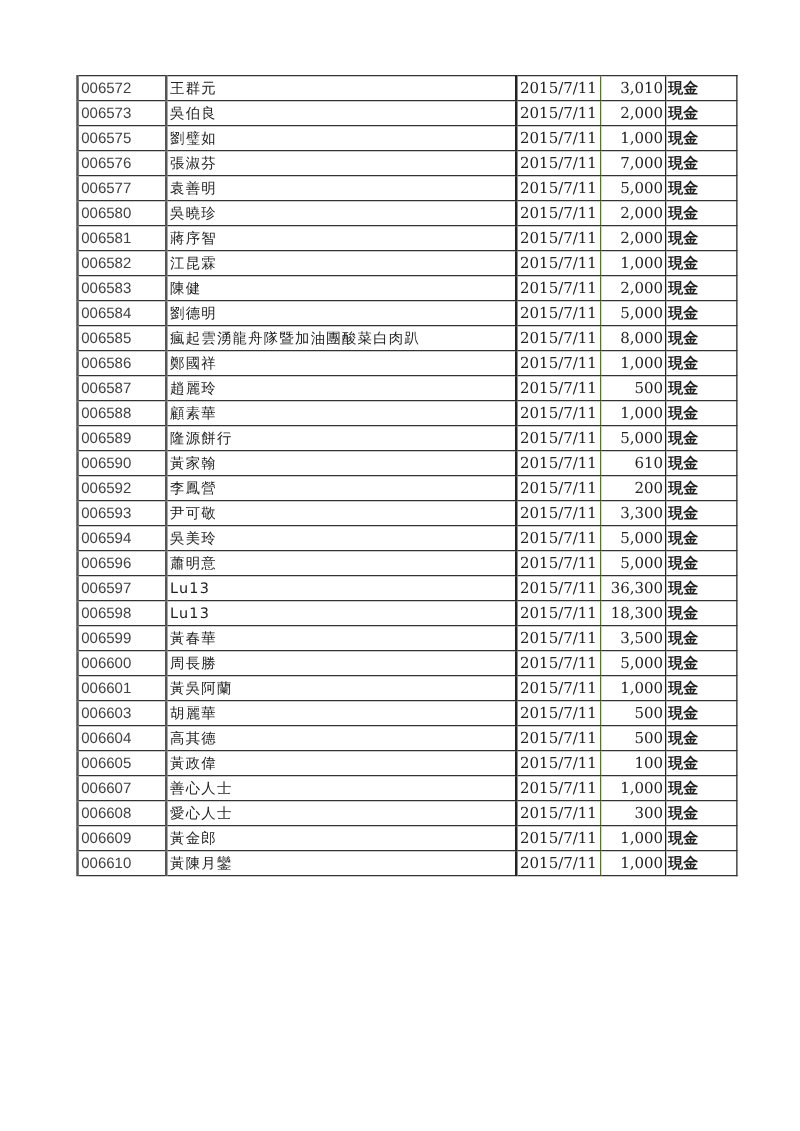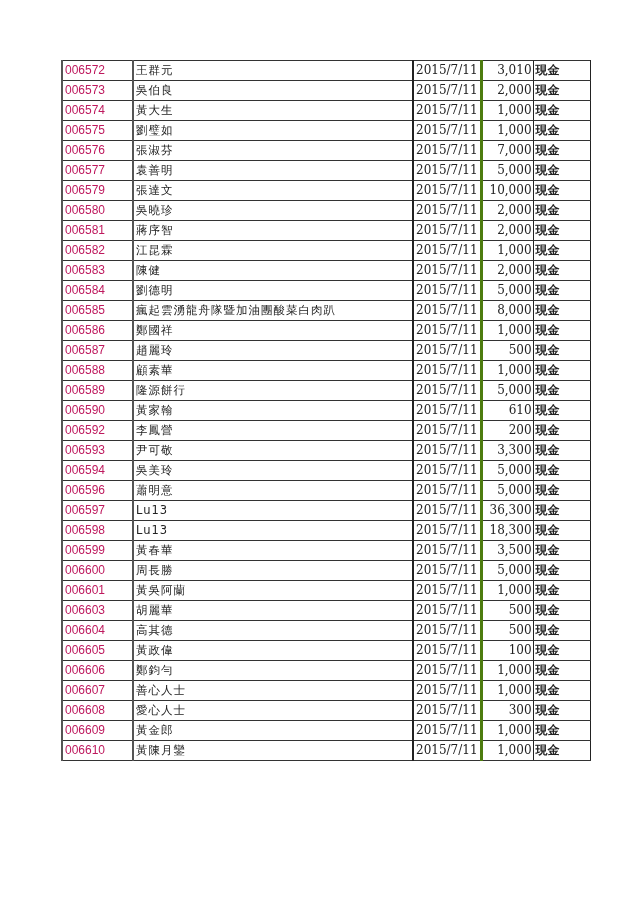--- a/index.html
+++ b/index.html
@@ -7,24 +7,24 @@
          font-family: "DejaVu Serif", "Liberation Serif", serif; color:#222; }
   #ledger { position:absolute; left:61px; top:60px; border-collapse:collapse;
             table-layout:fixed; font-size:12px; }
   #ledger td { height:19.9px; padding:0 2px; border-top:1px solid #333; border-bottom:1px solid #333;
                white-space:nowrap; overflow:hidden; line-height:19px; box-sizing:border-box; }
   #ledger col.c-id { width:71px; }
   #ledger col.c-name { width:280px; }
   #ledger col.c-date { width:62px; }
   #ledger col.c-amt { width:52px; }
   #ledger col.c-method { width:57px; }
-  td.id { border-left:2px solid #555; font-family:"Liberation Sans", sans-serif; font-size:12px; color:#be185d; }
+  td.id { border-left:2px solid #555; font-family:"Liberation Sans", sans-serif; font-size:12px; color:#404040; }
   td.name { border-left:2px solid #555; font-family:"DejaVu Sans", sans-serif; font-size:11.5px; letter-spacing:1px;margin-left:20px; }
   td.date { border-left:2px solid #222; font-size:12px; }
-  td.amt { border-left:3px solid #4d7c0f; text-align:right; font-size:12px; padding-right:1px !important; }
+  td.amt { border-left:1px solid #4d7c0f; text-align:right; font-size:12px; padding-right:1px !important; }
   td.method { border-left:1px solid #222; border-right:1px solid #222; font-family:"DejaVu Sans", sans-serif; font-size:12px;font-weight:bold; }
 </style>
 </head>
 <body>
 
 <table id="ledger">
   <colgroup>
     <col class="c-id">
       <col class="c-name">
       <col class="c-date">
@@ -40,27 +40,20 @@
         <td class="method">現金</td>
       </tr>
       <tr>
         <td class="id">006573</td>
         <td class="name">吳伯良</td>
         <td class="date">2015/7/11</td>
         <td class="amt">2,000</td>
         <td class="method">現金</td>
       </tr>
       <tr>
-        <td class="id">006574</td>
-        <td class="name">黃大生</td>
-        <td class="date">2015/7/11</td>
-        <td class="amt">1,000</td>
-        <td class="method">現金</td>
-      </tr>
-      <tr>
         <td class="id">006575</td>
         <td class="name">劉璧如</td>
         <td class="date">2015/7/11</td>
         <td class="amt">1,000</td>
         <td class="method">現金</td>
       </tr>
       <tr>
         <td class="id">006576</td>
         <td class="name">張淑芬</td>
         <td class="date">2015/7/11</td>
@@ -68,27 +61,20 @@
         <td class="method">現金</td>
       </tr>
       <tr>
         <td class="id">006577</td>
         <td class="name">袁善明</td>
         <td class="date">2015/7/11</td>
         <td class="amt">5,000</td>
         <td class="method">現金</td>
       </tr>
       <tr>
-        <td class="id">006579</td>
-        <td class="name">張達文</td>
-        <td class="date">2015/7/11</td>
-        <td class="amt">10,000</td>
-        <td class="method">現金</td>
-      </tr>
-      <tr>
         <td class="id">006580</td>
         <td class="name">吳曉珍</td>
         <td class="date">2015/7/11</td>
         <td class="amt">2,000</td>
         <td class="method">現金</td>
       </tr>
       <tr>
         <td class="id">006581</td>
         <td class="name">蔣序智</td>
         <td class="date">2015/7/11</td>
@@ -233,27 +219,20 @@
         <td class="name">高其德</td>
         <td class="date">2015/7/11</td>
         <td class="amt">500</td>
         <td class="method">現金</td>
       </tr>
       <tr>
         <td class="id">006605</td>
         <td class="name">黃政偉</td>
         <td class="date">2015/7/11</td>
         <td class="amt">100</td>
-        <td class="method">現金</td>
-      </tr>
-      <tr>
-        <td class="id">006606</td>
-        <td class="name">鄭鈞勻</td>
-        <td class="date">2015/7/11</td>
-        <td class="amt">1,000</td>
         <td class="method">現金</td>
       </tr>
       <tr>
         <td class="id">006607</td>
         <td class="name">善心人士</td>
         <td class="date">2015/7/11</td>
         <td class="amt">1,000</td>
         <td class="method">現金</td>
       </tr>
       <tr>

